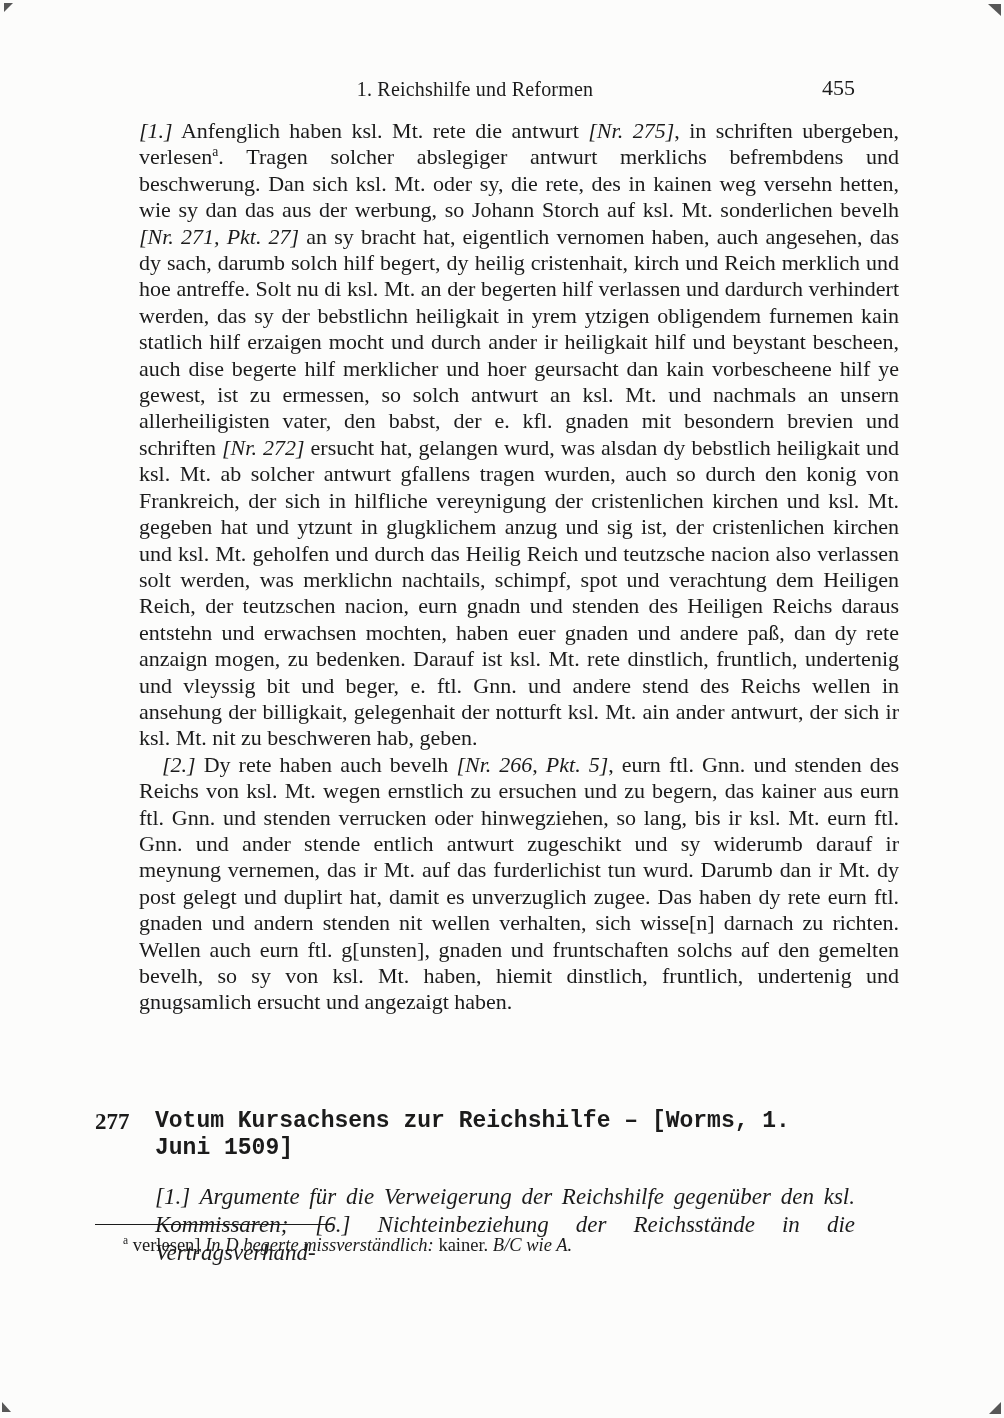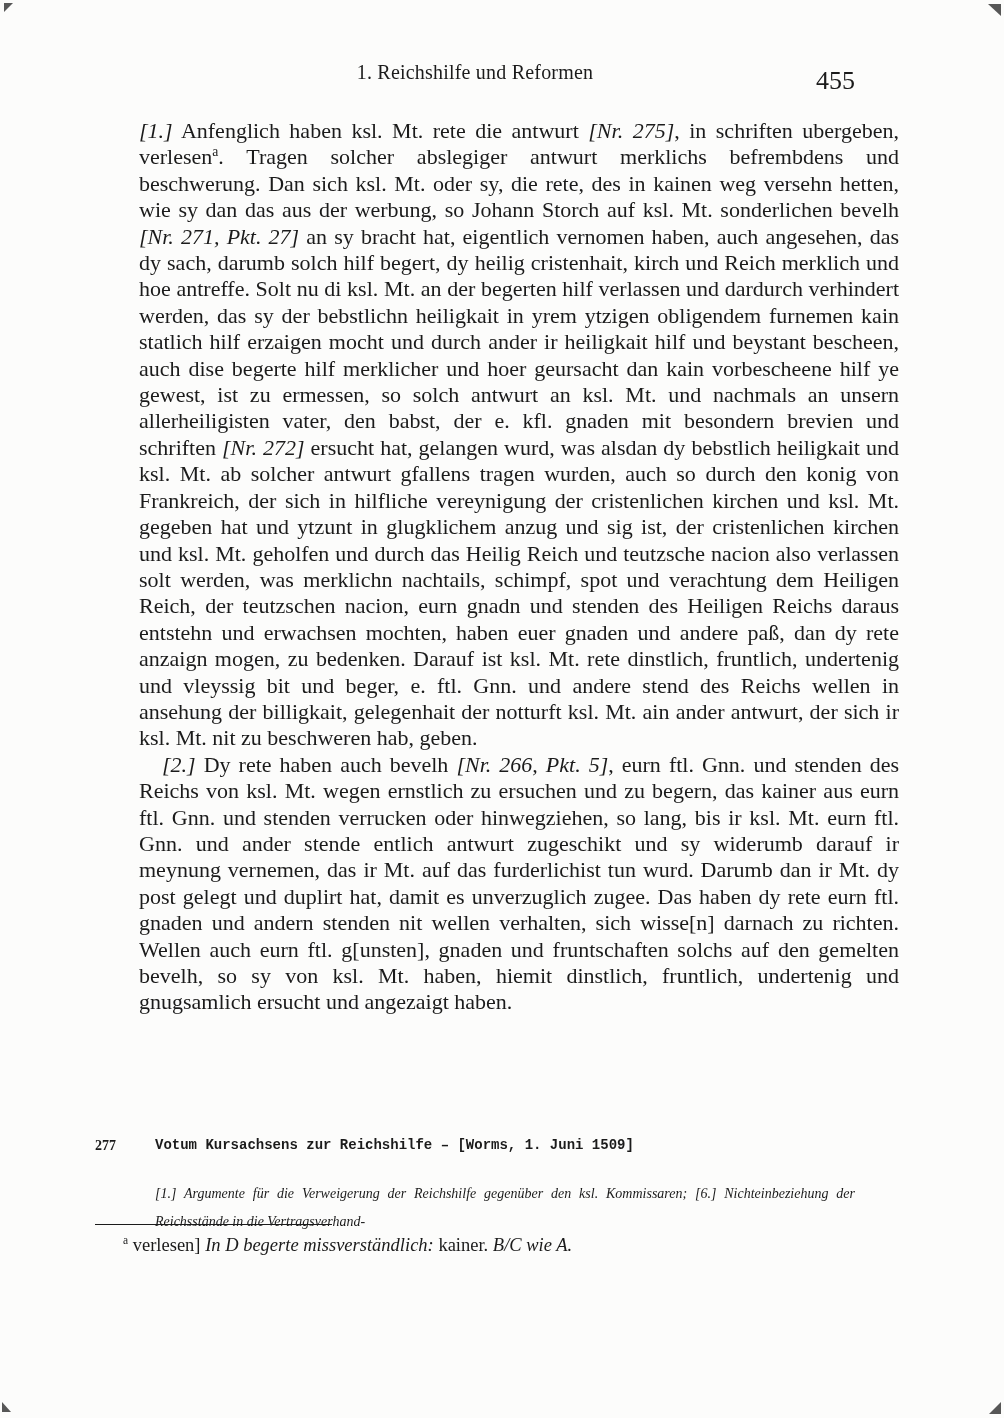--- a/index.html
+++ b/index.html
@@ -17,41 +17,41 @@
   }
 
   
   .artifact { position: absolute; background: #3a3a3a; opacity: .85; }
   .artifact.tl { top: 3px; left: 4px; width: 9px; height: 9px; clip-path: polygon(0 0, 100% 0, 0 100%); }
   .artifact.tr { top: 4px; right: 3px; width: 13px; height: 12px; clip-path: polygon(0 0, 100% 0, 100% 100%); }
   .artifact.bl { bottom: 6px; left: 2px; width: 9px; height: 10px; clip-path: polygon(0 100%, 0 0, 100% 100%); }
   .artifact.br { bottom: 4px; right: 3px; width: 12px; height: 12px; clip-path: polygon(100% 0, 100% 100%, 0 100%); }
 
   .running-header {
-    position: absolute; top: 61px; left: 95px; width: 760px;
+    position: absolute; top: 78px; left: 95px; width: 760px;
     font-size: 20px;
   }
   .running-title { text-align: center; letter-spacing: .01em; }
-  .page-number { position: absolute; right: 0; top: -3px; font-size: 26px; margin-top: 8px; }
+  .page-number { position: absolute; right: 0; top: -3px; font-size: 22px; }
 
   .body-text {
     position: absolute; top: 118px; left: 95px; width: 760px;
     font-size: 22px; line-height: 26.4px;
     text-align: justify;
     margin-left: 44px;
   }
   .body-para.indent { text-indent: 23px; }
 
   .seg-r { font-style: normal; }
   .seg-i { font-style: italic; }
   .seg-sup { vertical-align: super; font-size: .62em; line-height: 0; }
 
   .entry {
     position: absolute; top: 1108px; left: 95px; width: 760px;
-    font-size: 14px; line-height: 27px; margin-top: 24px;
+    font-size: 23px; line-height: 27px;
   }
   .entry-heading { display: flex; font-weight: bold; }
   .entry-number { width: 60px; flex: none; }
   .entry-title { flex: 1; font-family: Liberation Mono, monospace; }
   .entry-summary {
     margin-top: 21px; margin-left: 60px;
     font-style: italic; text-align: justify;
     line-height: 28px;
   }
 

